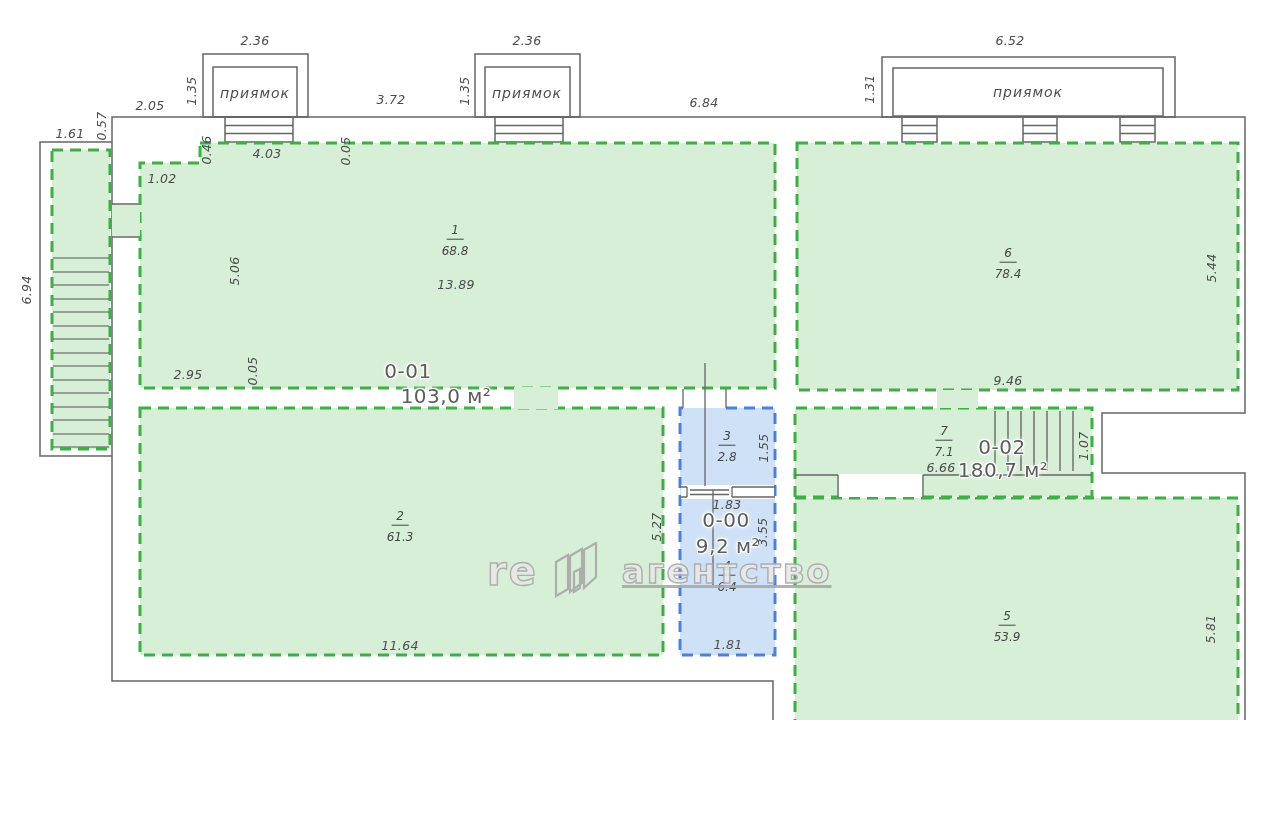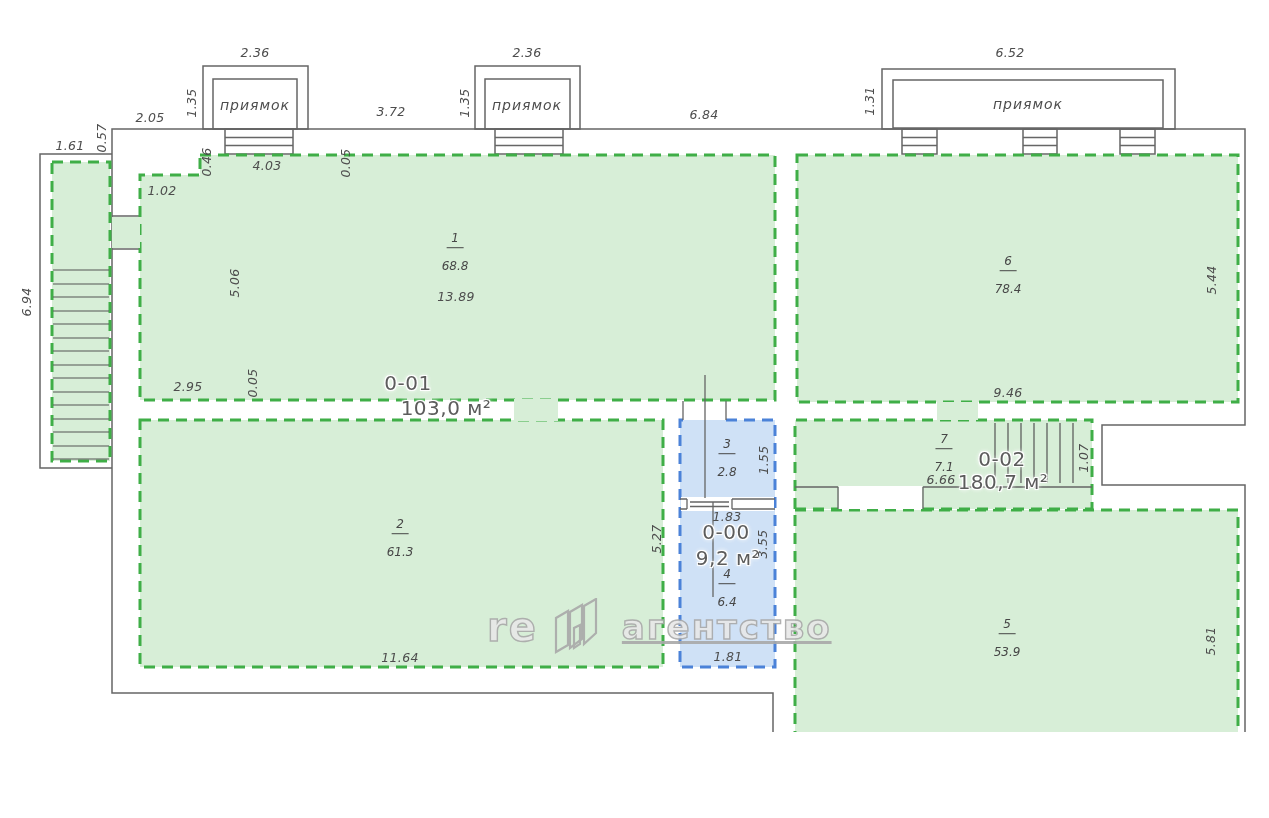--- a/index.html
+++ b/index.html
@@ -1,33 +1,33 @@
 <!DOCTYPE html>
 <html><head>
 <meta charset="utf-8">
 <style>
   html,body{margin:0;padding:0;background:#ffffff;}
   .plan{
     position:relative;width:1269px;height:720px;background:#fff;
-    font-family:"DejaVu Sans","Liberation Sans",sans-serif;overflow:hidden;margin-top:12px;
+    font-family:"DejaVu Sans","Liberation Sans",sans-serif;overflow:hidden;
   }
   .plan svg.geom{position:absolute;left:0;top:0;}
   .lbl{position:absolute;transform:translate(-50%,-50%);white-space:nowrap;}
   .dim{font-style:italic;font-size:12.5px;color:#4d4d4d;letter-spacing:0.3px;}
   .dim.rot{transform:translate(-50%,-50%) rotate(-90deg);}
   .pitname{font-style:italic;font-size:14px;color:#4d4d4d;letter-spacing:1px;}
   .frac{font-style:italic;font-size:12px;color:#474747;text-align:center;line-height:1.15;}
   .frac .rnum{display:inline-block;border-bottom:1.3px solid #474747;padding:0 5px 1px 5px;}
-  .frac .rarea{display:block;padding-top:12px;}
+  .frac .rarea{display:block;padding-top:5px;}
   .unit{
     font-size:20px;color:#5c5c5c;letter-spacing:0.5px;
     text-shadow:-1px -1px 0 #fff,1px -1px 0 #fff,-1px 1px 0 #fff,1px 1px 0 #fff,0 0 5px #fff,0 0 5px #fff;
   }
   .watermark{
-    position:absolute;left:487px;top:586px;display:flex;align-items:center;gap:10px;
+    position:absolute;left:487px;top:542px;display:flex;align-items:center;gap:10px;
     opacity:0.9;pointer-events:none;justify-content:flex-end;
   }
   .wm-text{
     font-size:40px;font-weight:bold;color:#e8e8e8;letter-spacing:2px;
     -webkit-text-stroke:1.4px #a9a9a9;line-height:1;
   }
   .wm-text.small{font-size:34px;text-decoration:underline;}
 </style>
 </head>
 <body>

